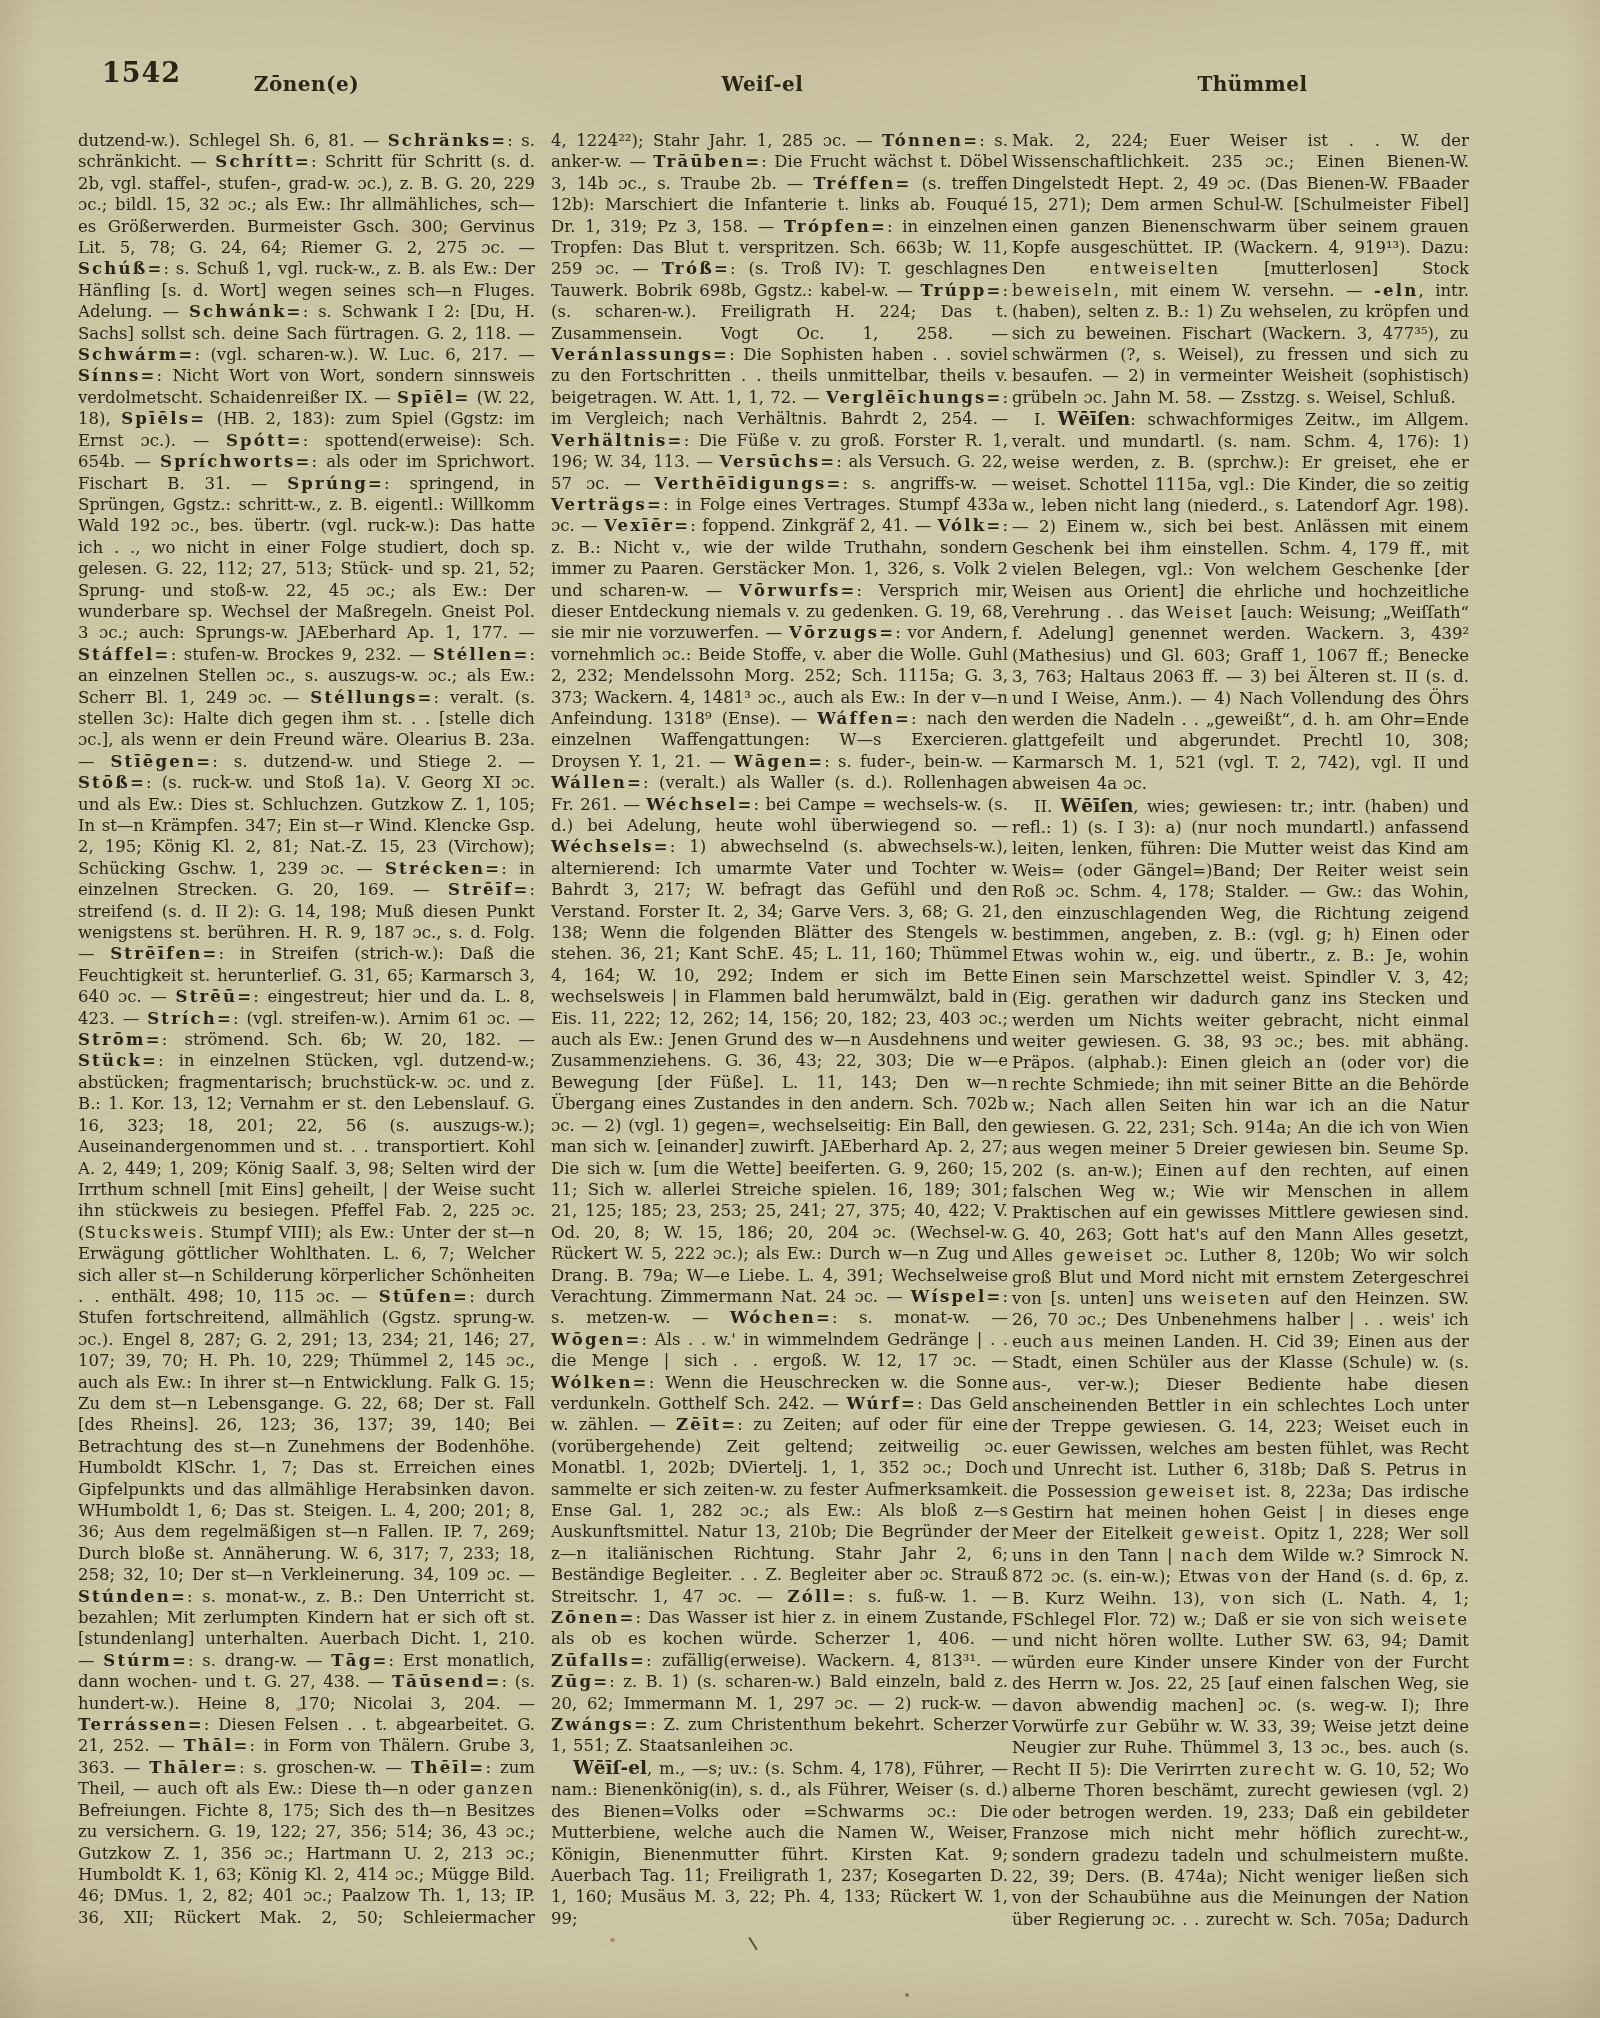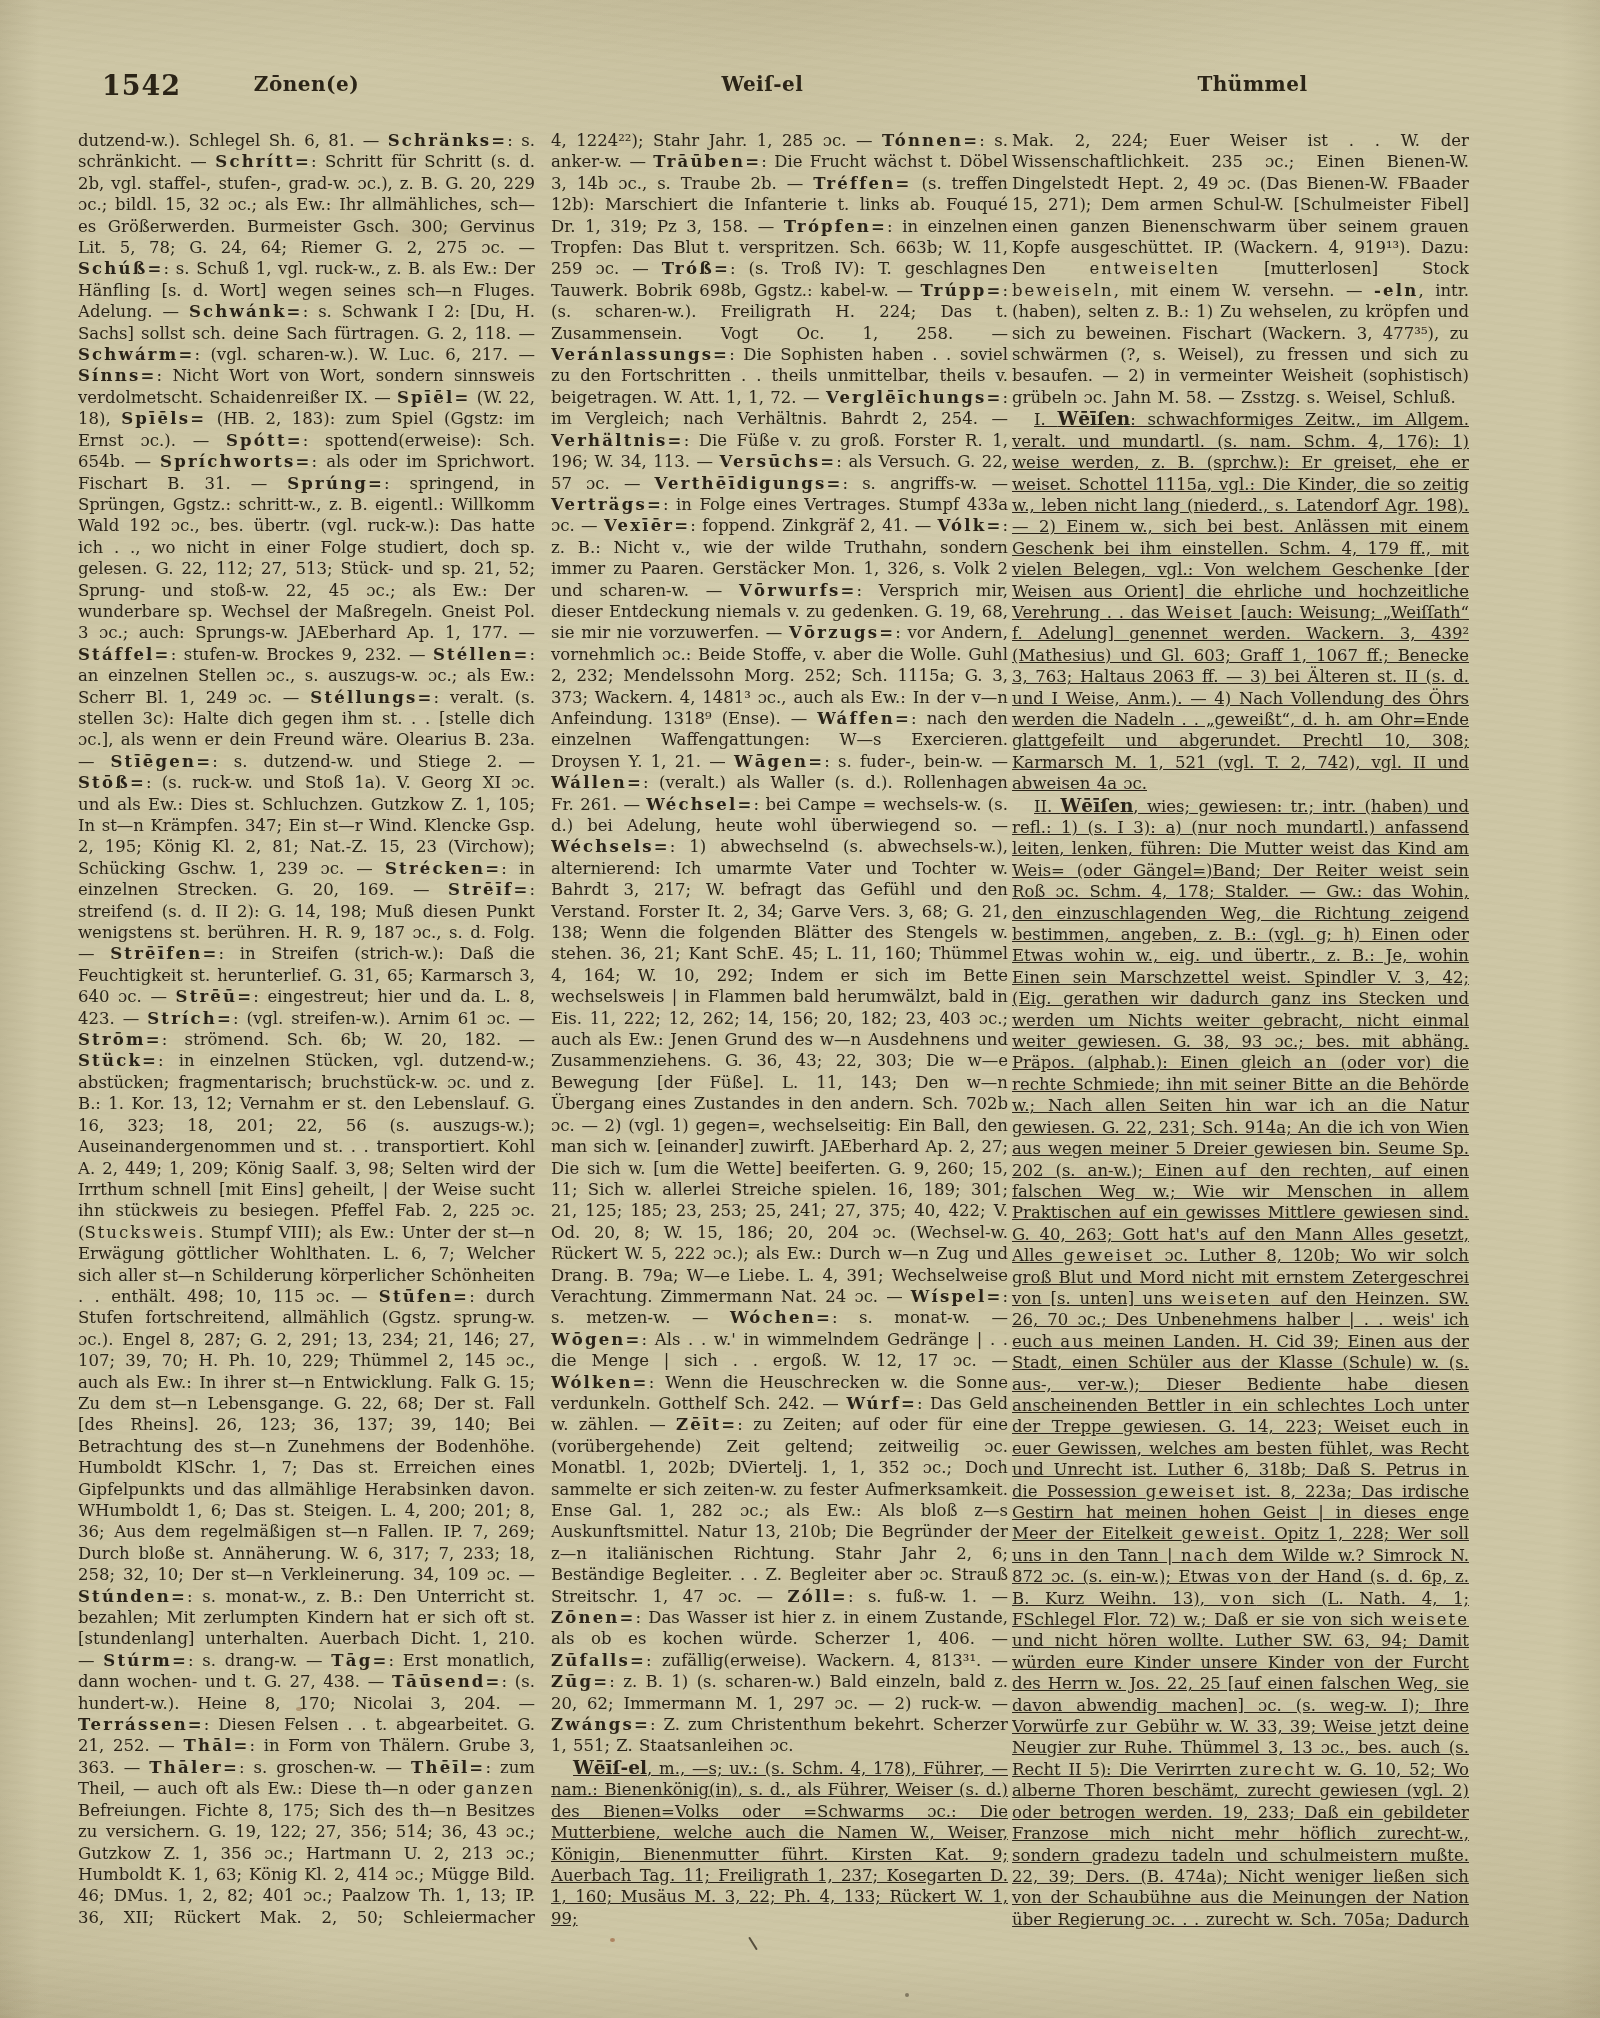--- a/index.html
+++ b/index.html
@@ -18,37 +18,37 @@
       linear-gradient(90deg, rgba(90,75,45,0.12), rgba(0,0,0,0) 2.5%, rgba(0,0,0,0) 97.5%, rgba(90,75,45,0.09)),
       linear-gradient(0deg, rgba(90,75,45,0.10), rgba(0,0,0,0) 3%, rgba(0,0,0,0) 97%, rgba(90,75,45,0.05));
   }
   .texture{
     position:absolute;inset:0;pointer-events:none;opacity:.5;
     background-image:
       repeating-linear-gradient(7deg, rgba(120,105,70,0.04) 0 3px, rgba(0,0,0,0) 3px 9px),
       repeating-linear-gradient(-11deg, rgba(235,230,205,0.05) 0 4px, rgba(0,0,0,0) 4px 11px);
   }
   .pageno{
-    position:absolute;left:102px;top:70px;
+    position:absolute;left:102px;top:57px;
     font-size:27px;font-weight:bold;color:#2b2417;letter-spacing:1px;
   }
   .rh{
     position:absolute;top:72px;width:457px;text-align:center;
     font-size:20px;font-weight:bold;color:#2b2417;letter-spacing:.5px;
   }
   .rh1{left:78px}.rh2{left:534px}.rh3{left:1024px}
   .col{
     position:absolute;top:130px;width:457px;height:1800px;overflow:hidden;
     color:#2a2318;text-align:justify;
     font-size:16.5px;line-height:21.4px;
     word-spacing:1px;hyphens:none;
   }
   .c1{left:78px}.c2{left:551px}.c3{left:1012px}
   .col p{margin:0;text-align:justify;}
-  .col p.ind{text-indent:22px;text-decoration:underline;}
+  .col p.ind{text-indent:22px;}
   .hw{font-weight:bold;letter-spacing:2.2px;}
   .hw2{font-weight:bold;font-size:18.5px;}
   .sp{letter-spacing:2px;}
   .mark{
     position:absolute;left:752px;top:1936px;width:2px;height:15px;
     background:#41392a;transform:rotate(-32deg);border-radius:1px;opacity:.85;
   }
   .speck{position:absolute;border-radius:50%;pointer-events:none;}
   .speck.s1{left:610px;top:1938px;width:5px;height:4px;background:rgba(146,78,40,.55);}
   .speck.s2{left:905px;top:1993px;width:4px;height:4px;background:rgba(60,50,35,.5);}

